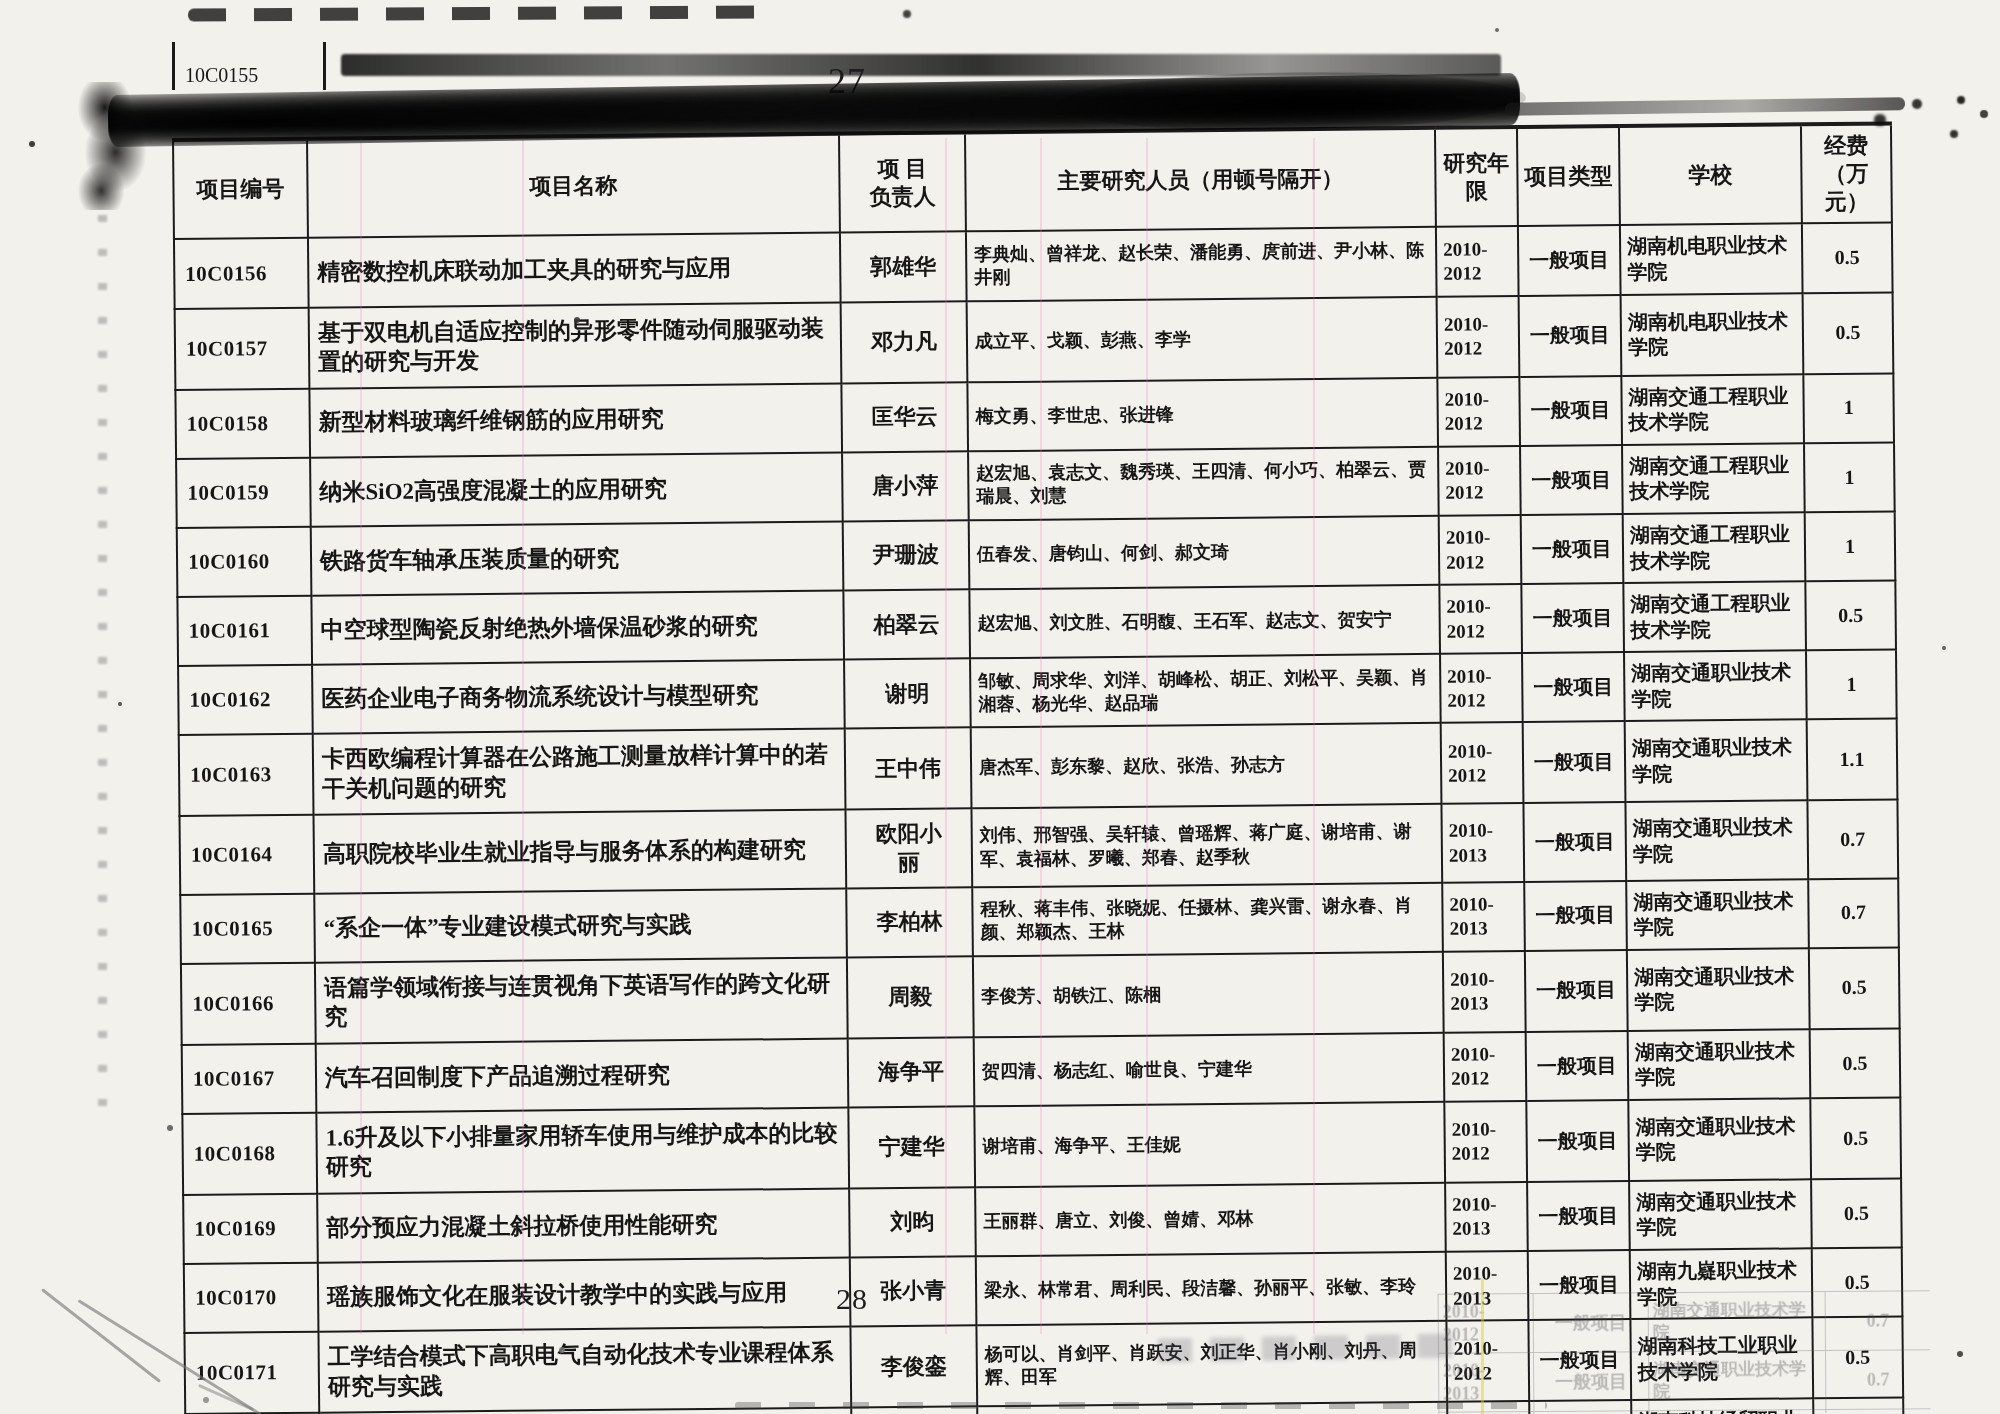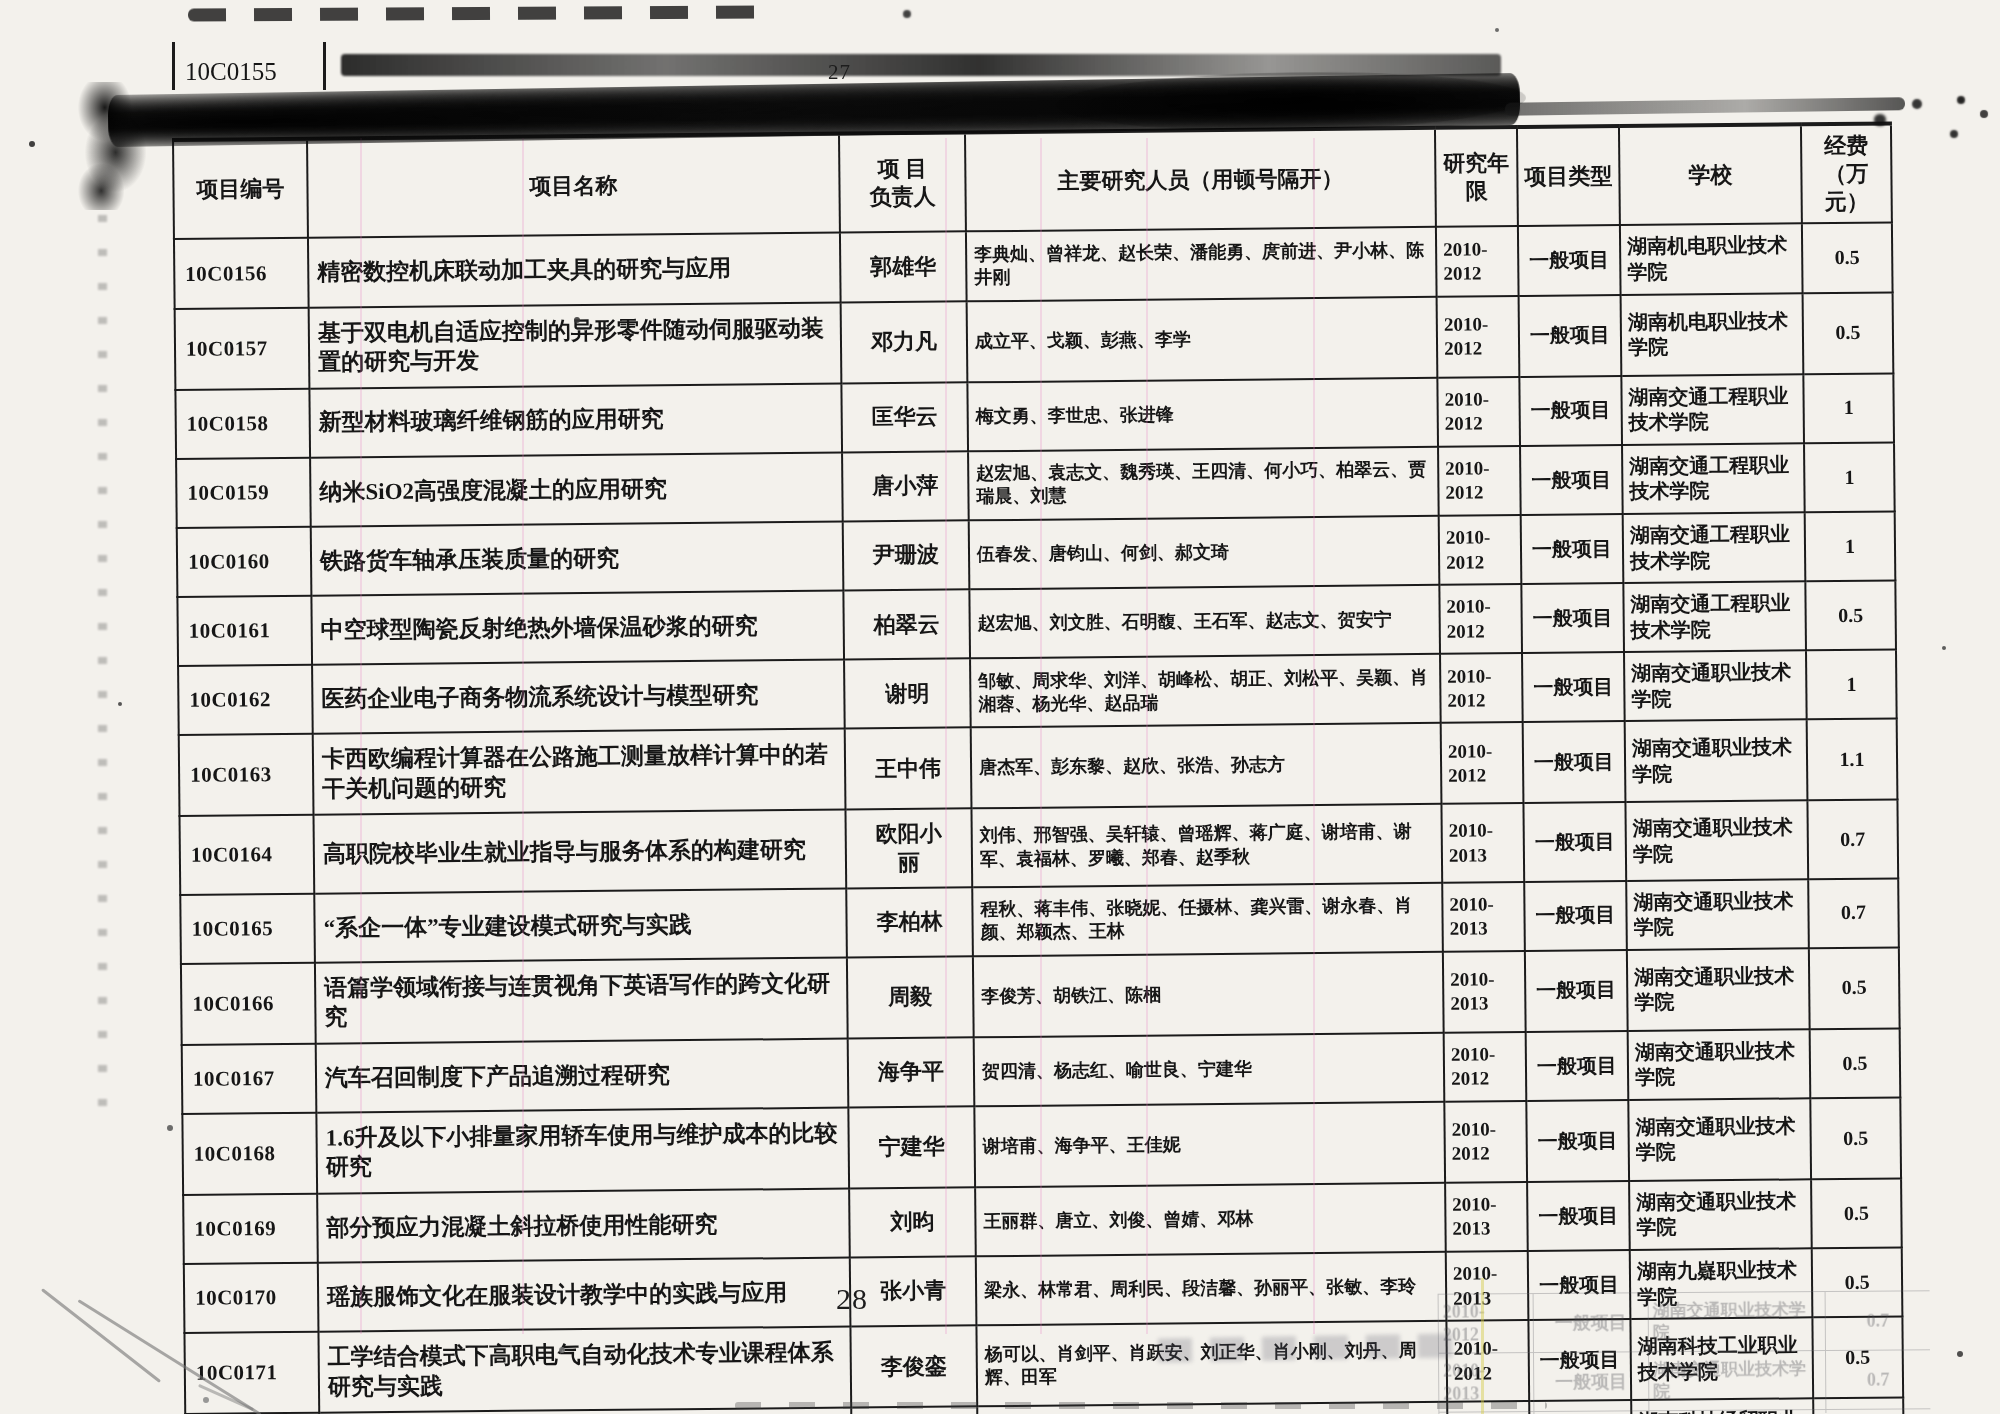--- a/index.html
+++ b/index.html
@@ -74,30 +74,30 @@
     position:absolute; left:735px; top:1402px; width:812px; height:7px;
     background:repeating-linear-gradient(90deg, rgba(60,60,60,.55) 0 26px, transparent 26px 54px);
     border-radius:3px; opacity:.6; filter:blur(.4px); z-index:5;
   }
   .ghost-scribble {
     position:absolute; left:1158px; top:1336px; width:300px; height:24px;
     background:repeating-linear-gradient(90deg, rgba(90,90,105,.55) 0 34px, transparent 34px 52px);
     filter:blur(2.2px); opacity:.45; transform:rotate(-1deg); z-index:4;
   }
   
-  .page-num { position:absolute; font-size:21px; color:#1d1d1d; z-index:4; letter-spacing:1px; }
+  .page-num { position:absolute; font-size:36px; color:#1d1d1d; z-index:4; letter-spacing:1px; }
   .page-num-top { left:828px; top:60px; }
   .page-num-bottom { left:836px; top:1282px; font-size:30px; }
   
   .partial-row {
     position:absolute; left:172px; top:42px; width:1344px; height:48px; z-index:3;
     border-left:3px solid #1b1b1b;
   }
   .partial-row .vline { position:absolute; left:148px; top:0; width:3px; height:48px; background:#1b1b1b; }
-  .partial-row .pid { position:absolute; left:10px; top:16px; font-size:25px;font-family:Liberation Serif, serif; }
+  .partial-row .pid { position:absolute; left:10px; top:22px; font-size:20px;font-family:Liberation Serif, serif; }
   .partial-row .smudge {
     position:absolute; left:166px; top:12px; width:1160px; height:22px; border-radius:4px;
     background:linear-gradient(90deg, rgba(10,10,10,.85), rgba(45,45,45,.65) 28%, rgba(15,15,15,.85) 55%, rgba(60,60,60,.5) 80%, rgba(25,25,25,.7));
     filter:blur(1.2px);
   }
   
   .table-wrap {
     position:absolute; left:172px; top:138px; width:1718px;
     transform:rotate(-0.55deg); transform-origin:top left; z-index:2;
   }

